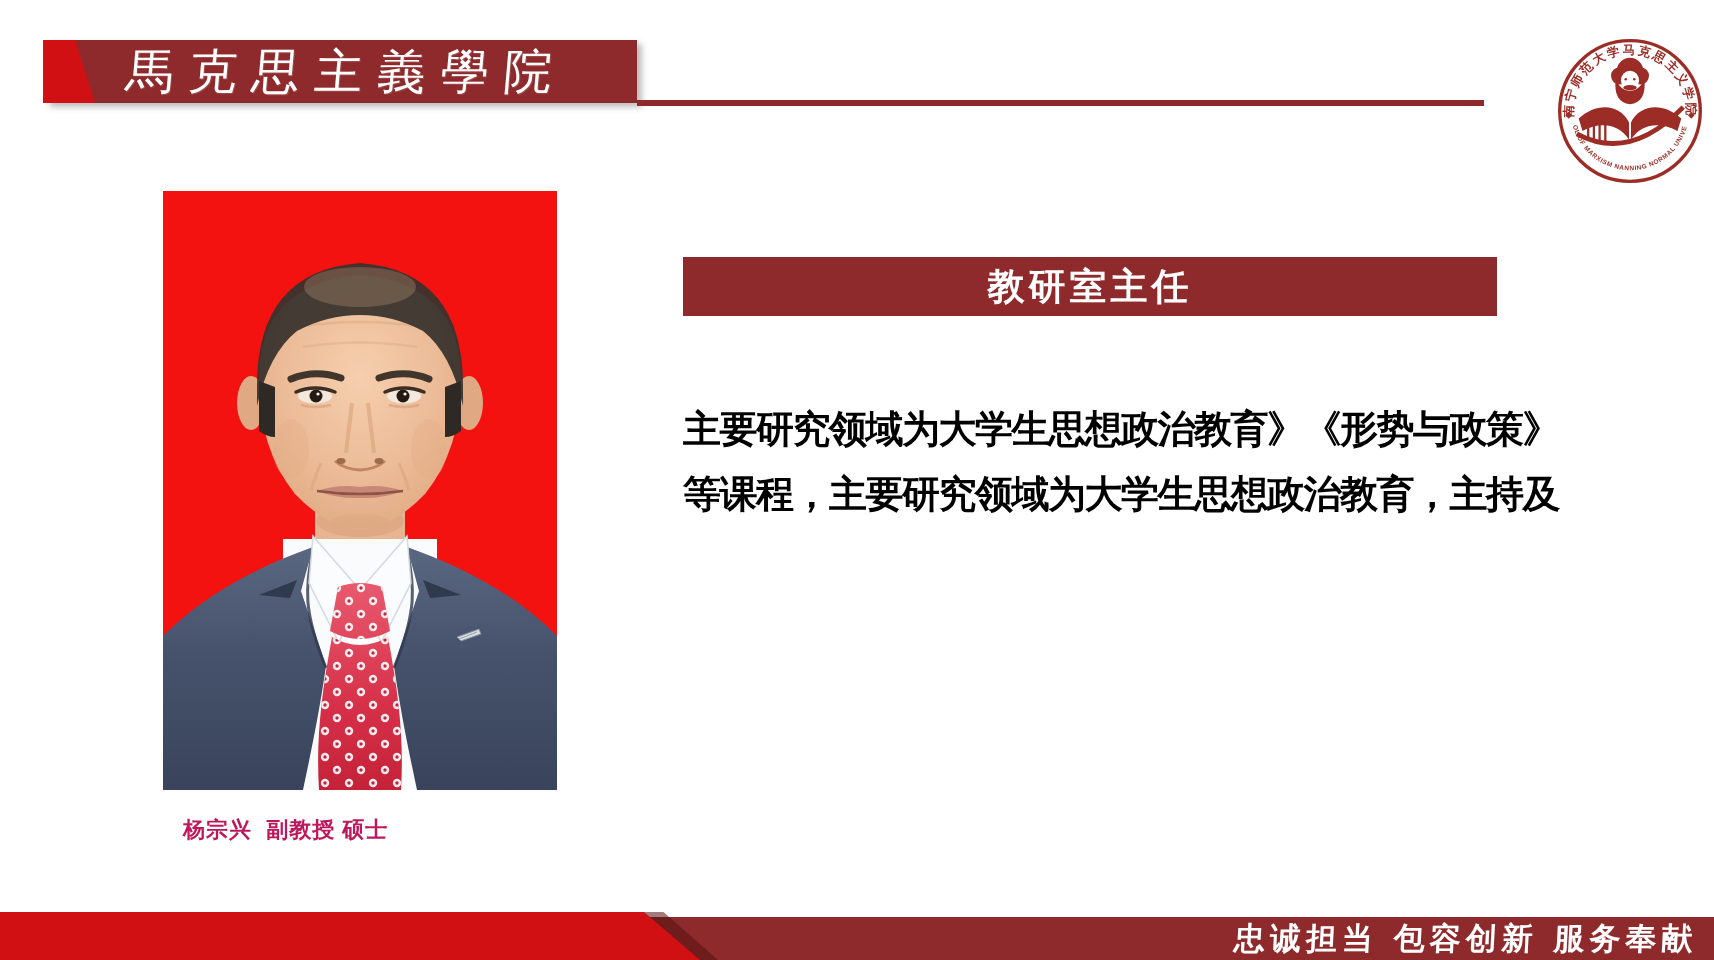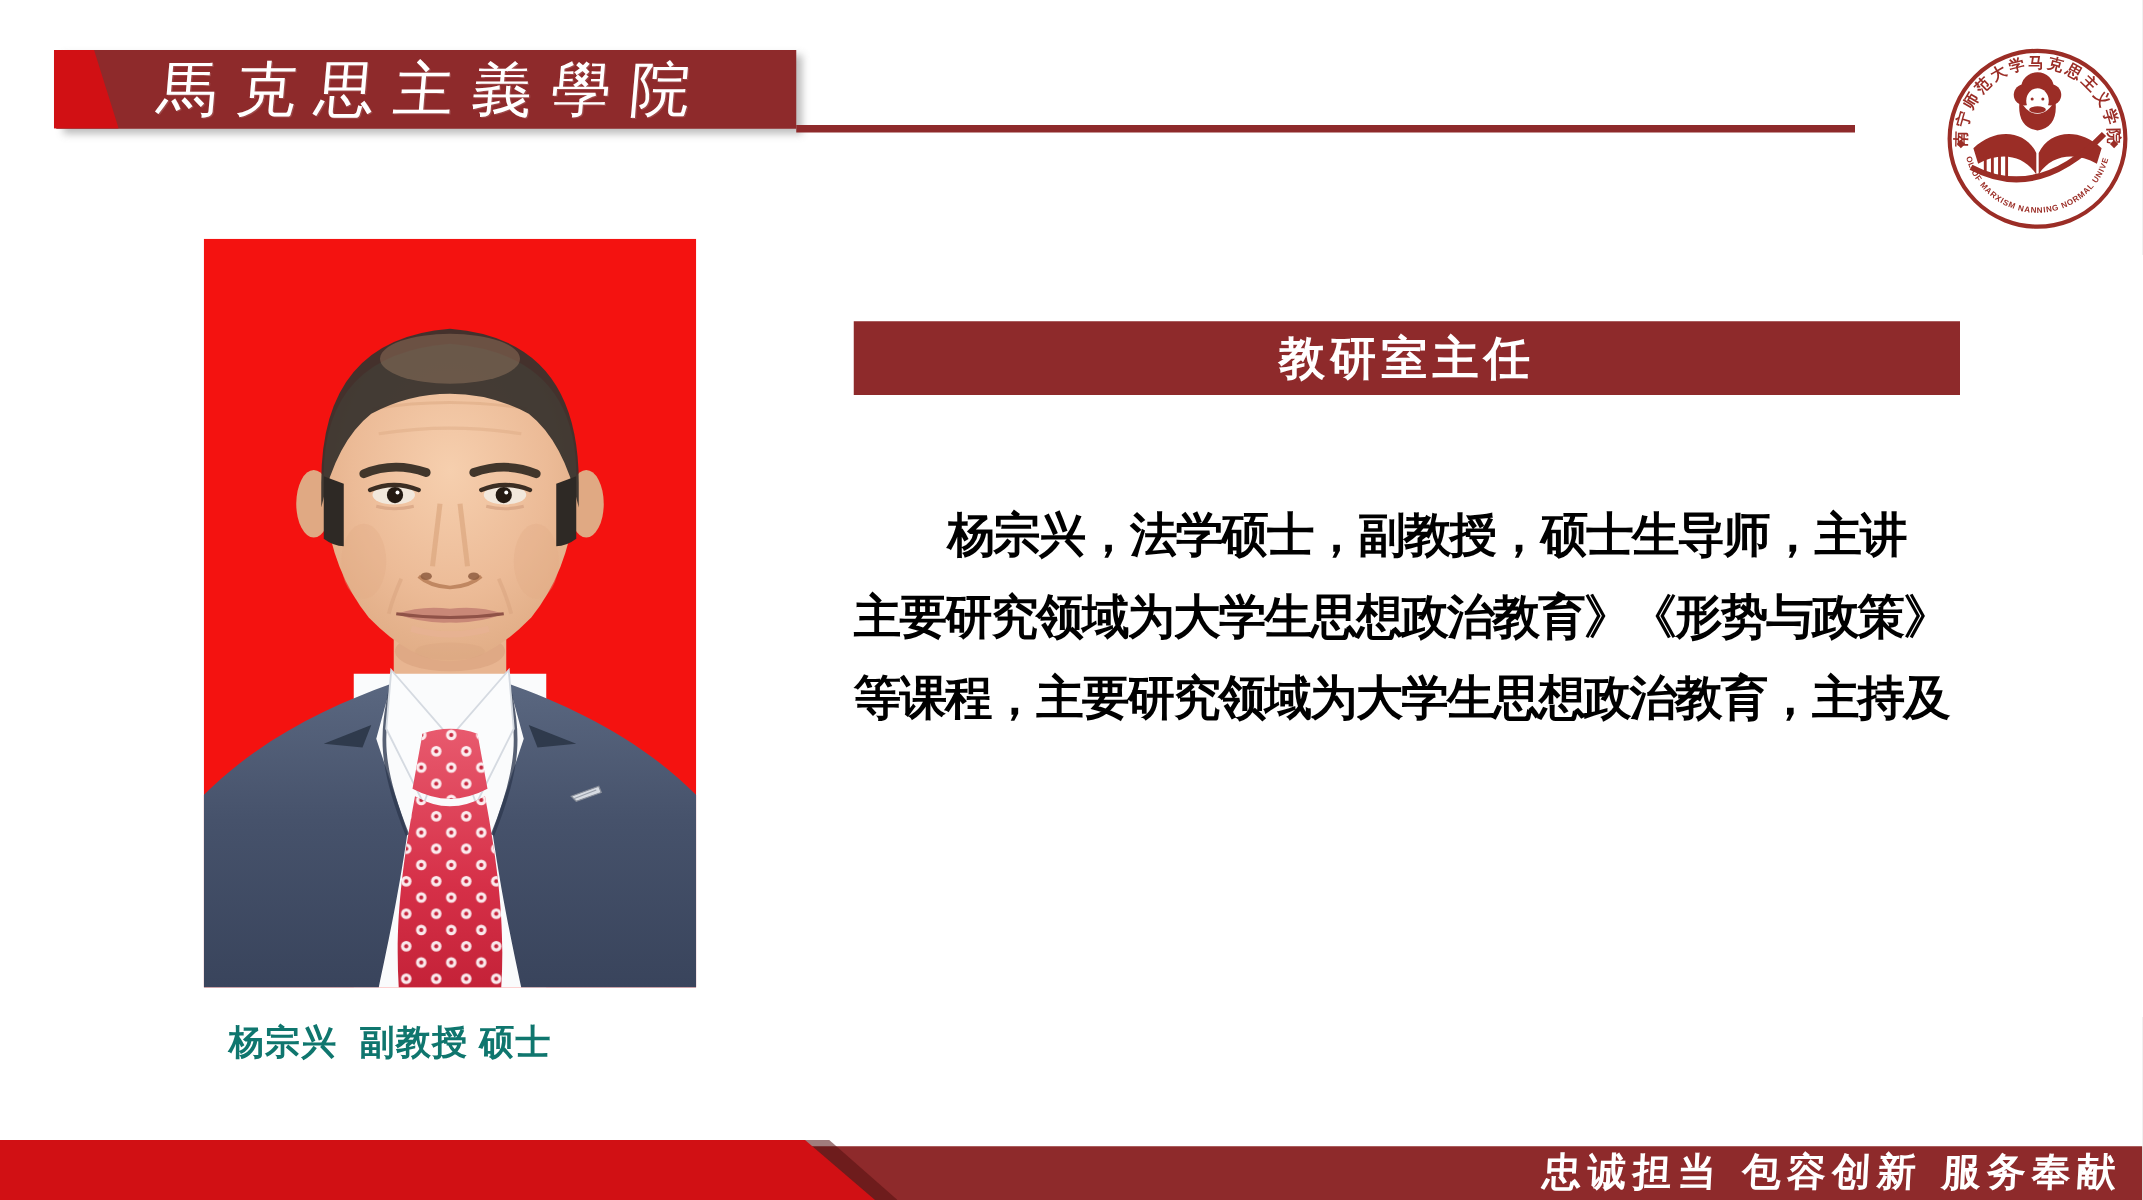--- a/index.html
+++ b/index.html
@@ -28,26 +28,26 @@
     filter:drop-shadow(3px 3px 3px rgba(90,90,90,.5));
   }
   .header-line{
     position:absolute;left:637px;top:100px;width:847px;height:6px;
     background:var(--dark-red);
   }
   .seal{position:absolute;left:1554px;top:35px;width:152px;height:152px;}
   
   .photo{position:absolute;left:163px;top:191px;width:394px;height:599px;}
   .caption{
-    position:absolute;left:183px;top:815px;font-size:28px;font-weight:bold;
-    color:#0f766e;letter-spacing:1px;white-space:pre;
+    position:absolute;left:183px;top:815px;font-size:22px;font-weight:bold;
+    color:#be185d;letter-spacing:1px;white-space:pre;
   }
   
   .title-bar{
-    position:absolute;left:683px;top:257px;width:885px;height:59px;
+    position:absolute;left:683px;top:257px;width:814px;height:59px;
     background:var(--dark-red);
     display:flex;align-items:center;justify-content:center;
   }
   .title-bar-text{color:#ffffff;font-size:37px;font-weight:bold;letter-spacing:4px;}
   .bio{position:absolute;left:683px;top:397px;width:915px;color:#000;}
   .bio-line{
     height:65px;line-height:65px;font-size:38px;font-weight:bold;
     letter-spacing:-1.5px;white-space:nowrap;
   }
   .bio-line.first{padding-left:75px;}
@@ -234,21 +234,20 @@
     </g>
   </svg>
 
   <div class="caption">杨宗兴  副教授 硕士</div>
 
   <div class="title-bar">
     <div class="title-bar-text">教研室主任</div>
   </div>
 
   <div class="bio">
-    <div class="bio-line first">杨宗兴，法学硕士，副教授，硕士生导师，主讲</div>
     <div class="bio-line">主要研究领域为大学生思想政治教育》《形势与政策》</div>
     <div class="bio-line">等课程，主要研究领域为大学生思想政治教育，主持及</div>
   </div>
 
   <div class="footer-dark"></div>
   <div class="footer-shadow"></div>
   <div class="footer-bright"></div>
   <div class="footer-motto">忠诚担当 包容创新 服务奉献</div>
 
 </div>

